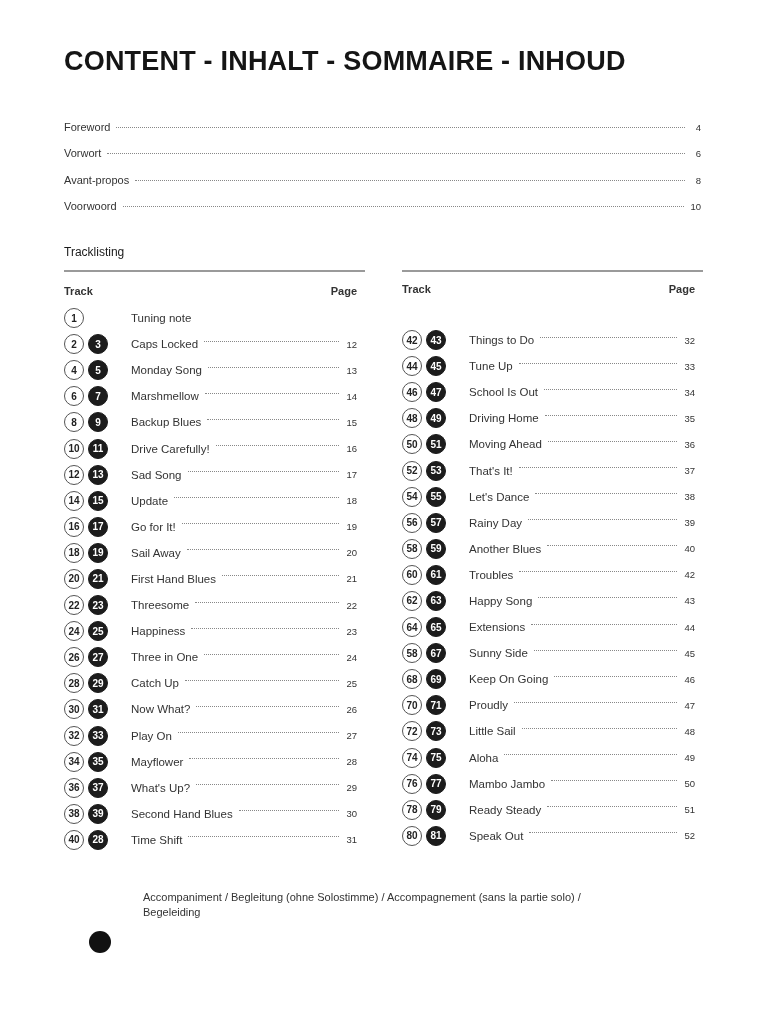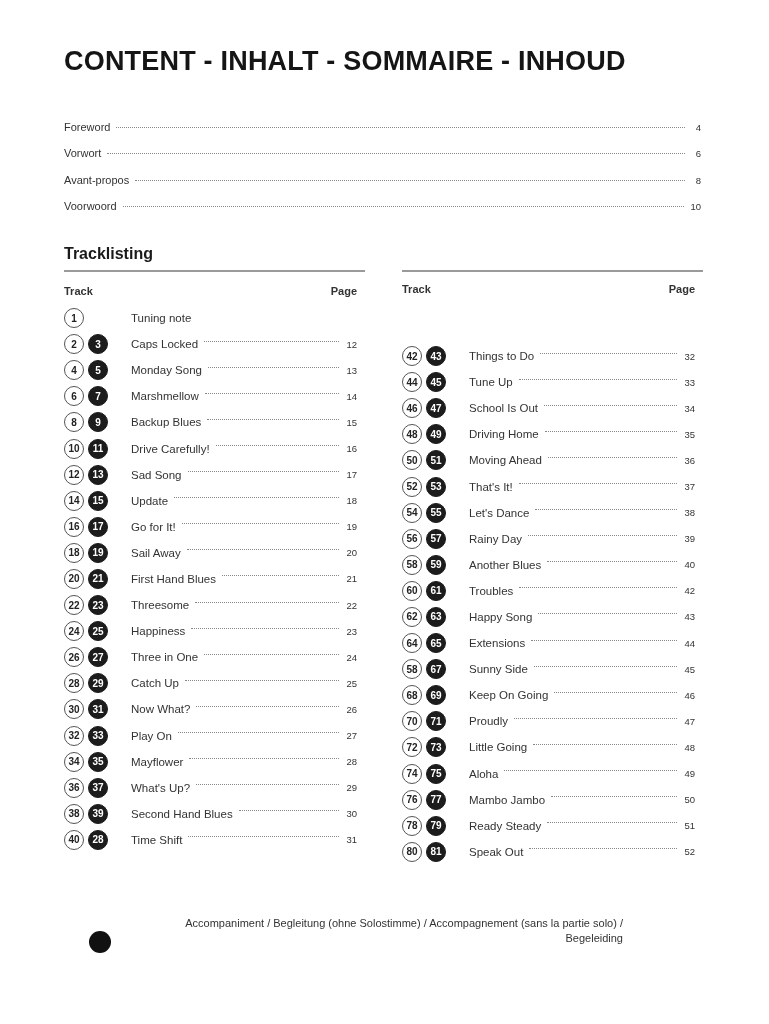--- a/index.html
+++ b/index.html
@@ -19,33 +19,33 @@
   }
   .toc-row .lbl { white-space: nowrap; }
   .dots {
     flex: 1; margin: 0 6px; border-bottom: 1.5px dotted #888; height: 0;
     position: relative; top: -3px;
   }
   .toc-row .pg { font-size: 9.5px; min-width: 10px; text-align: right; }
 
   .section-title {
     position: absolute; left: 64px; top: 245px;
-    font-size: 16px; font-weight: bold; color: #1a1a1a;
+    font-size: 12px; font-weight: normal; color: #1a1a1a;
   }
   .col { position: absolute; width: 301px; }
   .col-left { left: 64px; top: 270px; }
   .col-right { left: 402px; top: 270px; }
   .rule { height: 2px; background: #9a9a9a; width: 100%; }
   .col-head {
     display: flex; justify-content: space-between;
     font-size: 11px; font-weight: bold; color: #333; margin-top: 13px; padding-right: 8px;
   }
   .col-right .col-head { margin-top: 11px; padding-right: 8px; }
   .rows { margin-top: 8px; }
-  .col-right .rows { margin-top: 48px; }
+  .col-right .rows { margin-top: 32px; }
   .track-row {
     display: flex; align-items: center; height: 26.1px;
   }
   .discs { width: 67px; display: flex; align-items: center; }
   .disc {
     width: 20px; height: 20px; border-radius: 50%;
     display: flex; align-items: center; justify-content: center;
     font-size: 10px; font-weight: bold; box-sizing: border-box;
     margin-right: 4px;
   }
@@ -58,21 +58,21 @@
   .legend { position: absolute; left: 64px; top: 877px; width: 640px; }
   .legend-item { display: flex; position: relative; }
   .legend-item .mark {
     position: absolute; width: 22px; height: 22px; border-radius: 50%; box-sizing: border-box;
   }
   .legend-item .mark.solo { left: 0; top: 1px; border: 1.2px solid #777; background: #fff; }
   .legend-item .mark.acc { left: 25px; top: 54px; background: #111; }
   .legend-item .text {
     margin-left: 79px; font-size: 11px; line-height: 15px; color: #333; width: 480px;
   }
-  .legend-item.second .text { margin-top: 39px; text-align: right; }
+  .legend-item.second .text { margin-top: 13px; }
 </style>
 </head>
 <body>
 
 <div class="title">CONTENT - INHALT - SOMMAIRE - INHOUD</div>
 
 <div class="toc">
   <div class="toc-row">
     <span class="lbl">Foreword</span>
     <span class="dots"></span>
@@ -506,21 +506,21 @@
           <span class="dots"></span>
           <span class="pg">47</span>
         </div>
       </div>
       <div class="track-row">
         <div class="discs">
           <span class="disc solo">72</span>
           <span class="disc acc">73</span>
         </div>
         <div class="song">
-          <span class="name">Little Going</span>
+          <span class="name">Little Sail</span>
           <span class="dots"></span>
           <span class="pg">48</span>
         </div>
       </div>
       <div class="track-row">
         <div class="discs">
           <span class="disc solo">74</span>
           <span class="disc acc">75</span>
         </div>
         <div class="song">

